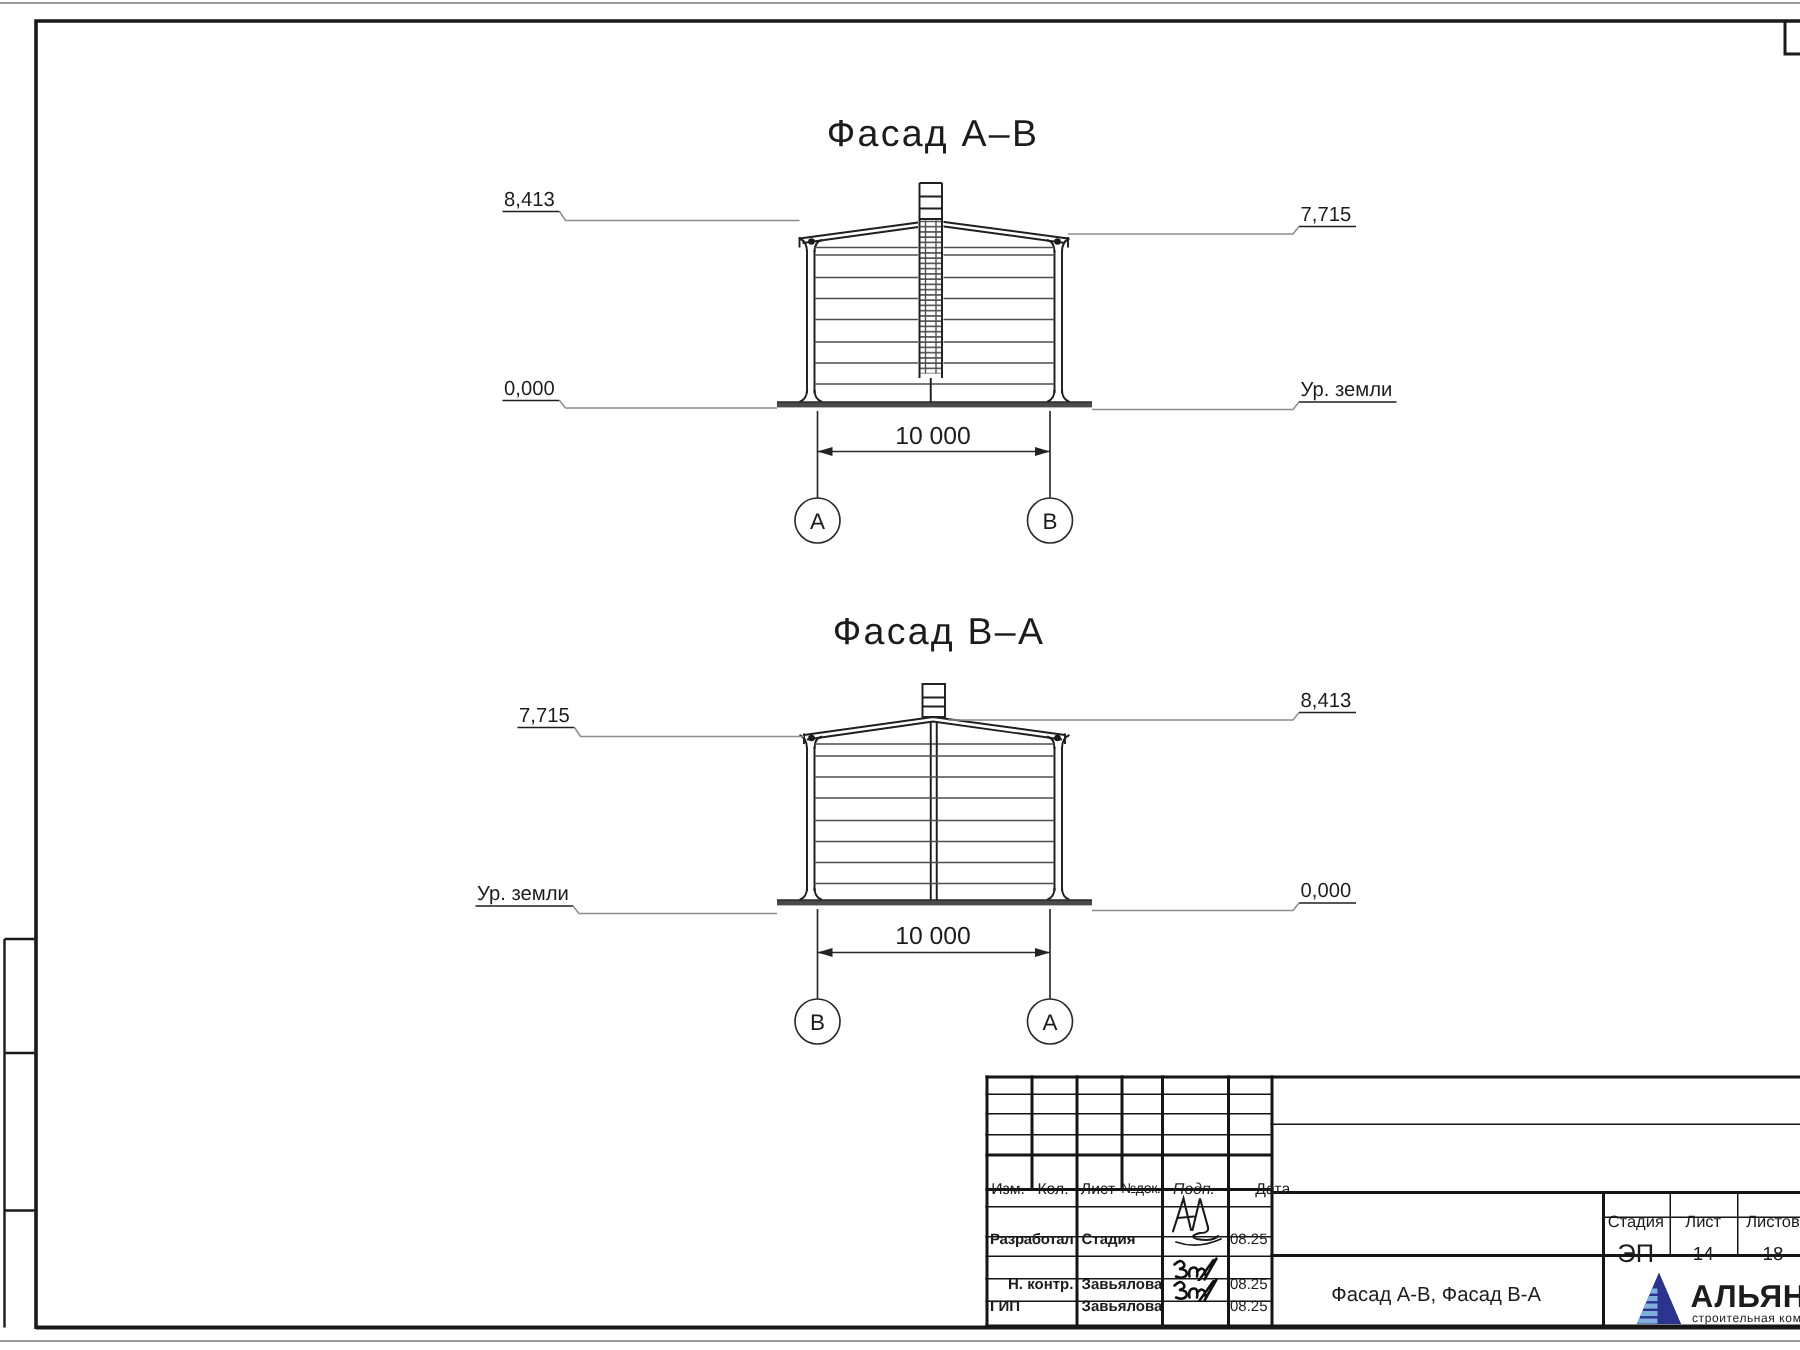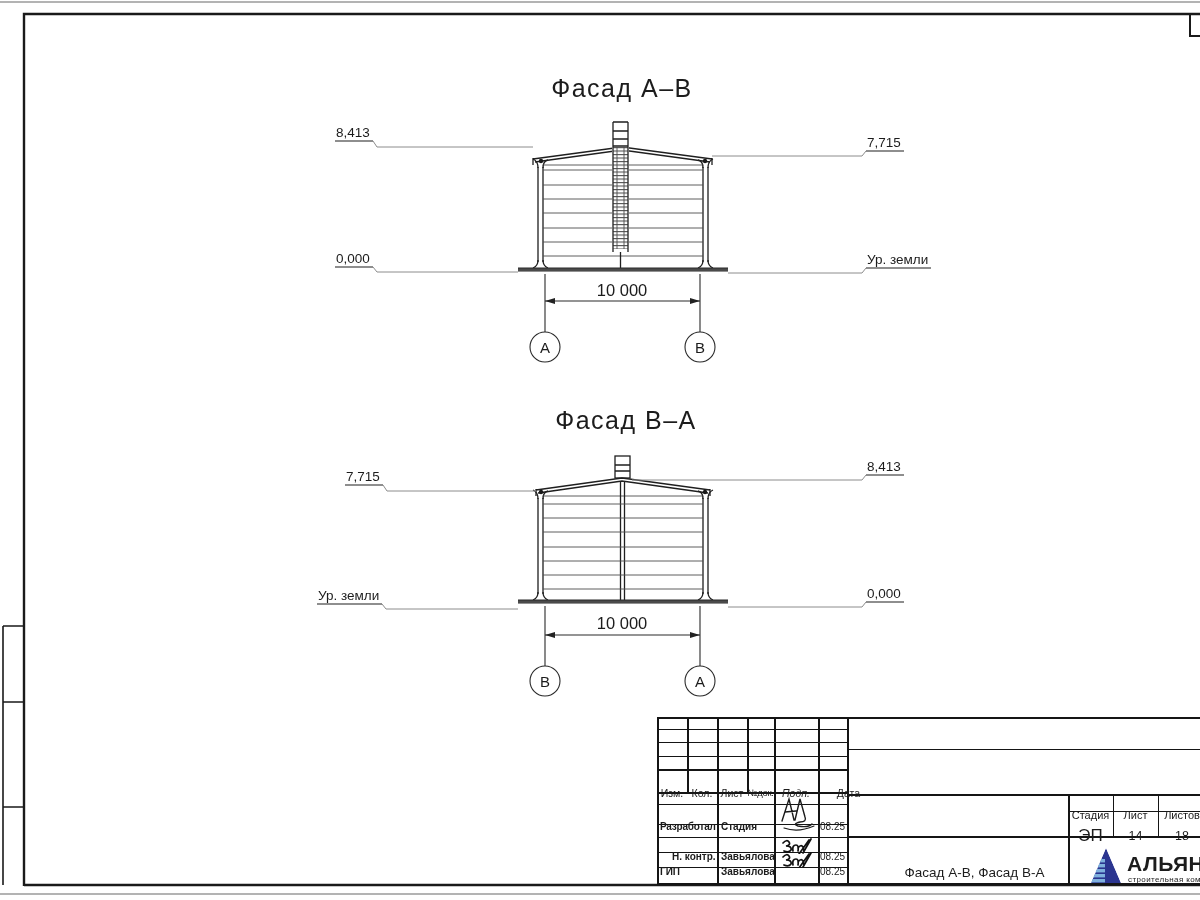--- a/index.html
+++ b/index.html
@@ -237,21 +237,21 @@
     </svg>
   </div>
 
   <div class="cell" style="left:411px;top:77px;width:45px;height:17px;font-size:11px;">Стадия</div>
   <div class="cell" style="left:456px;top:77px;width:45px;height:17px;font-size:11px;">Лист</div>
   <div class="cell" style="left:501px;top:77px;width:48px;height:17px;font-size:11px;">Листов</div>
   <div class="cell" style="left:411px;top:94px;width:45px;height:25px;font-size:17px;">ЭП</div>
   <div class="cell" style="left:456px;top:94px;width:45px;height:25px;font-size:12.5px;">14</div>
   <div class="cell" style="left:501px;top:94px;width:48px;height:25px;font-size:12.5px;">18</div>
 
-  <div class="cell" style="left:190px;top:119px;width:221px;height:49px;font-size:13.5px;padding-left:17px;">Фасад А-В, Фасад В-А</div>
+  <div class="cell" style="left:190px;top:109px;width:221px;height:49px;font-size:13.5px;">Фасад А-В, Фасад В-А</div>
 
   <div class="sig" style="left:432px;top:127px;">
     <svg width="130" height="42" viewBox="0 0 130 42">
       <defs>
         <clipPath id="pyr">
               <path d="M17,4 L32,39 L2,39 Z"></path>
             </clipPath>
       </defs>
       <g clip-path="url(#pyr)">
         <path d="M17,4 L32,39 L2,39 Z" fill="#2b3590"></path>

